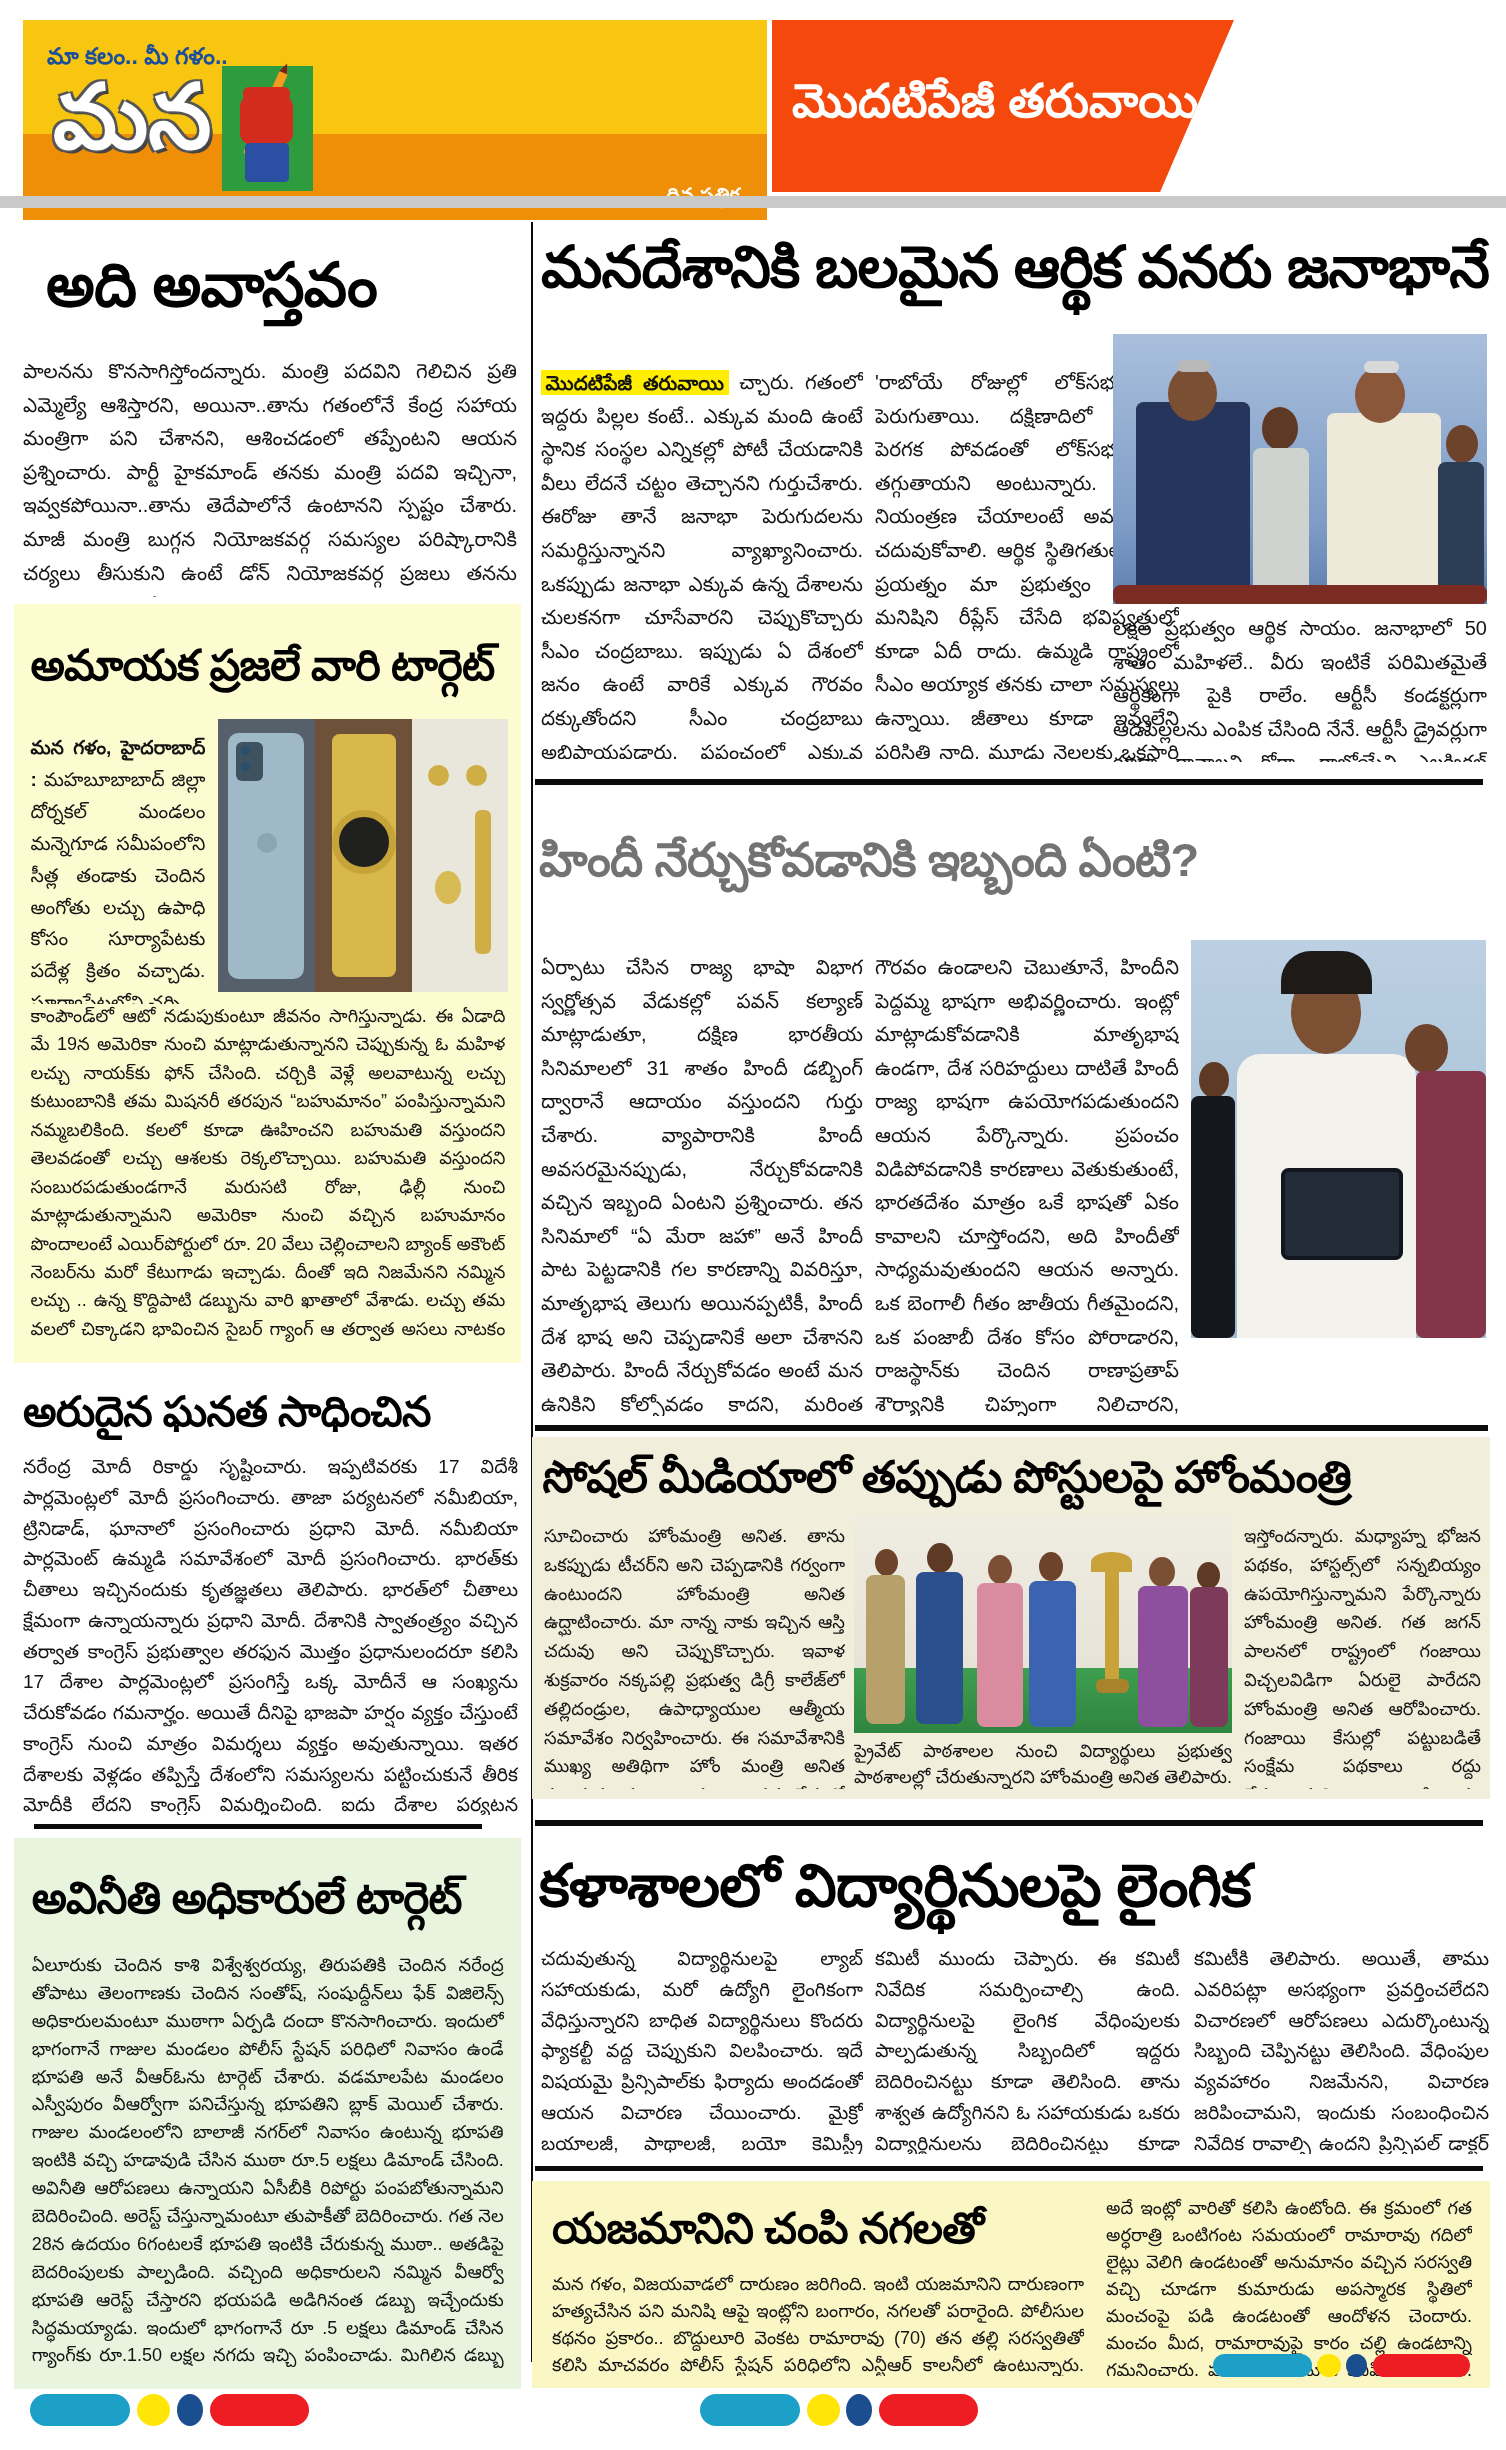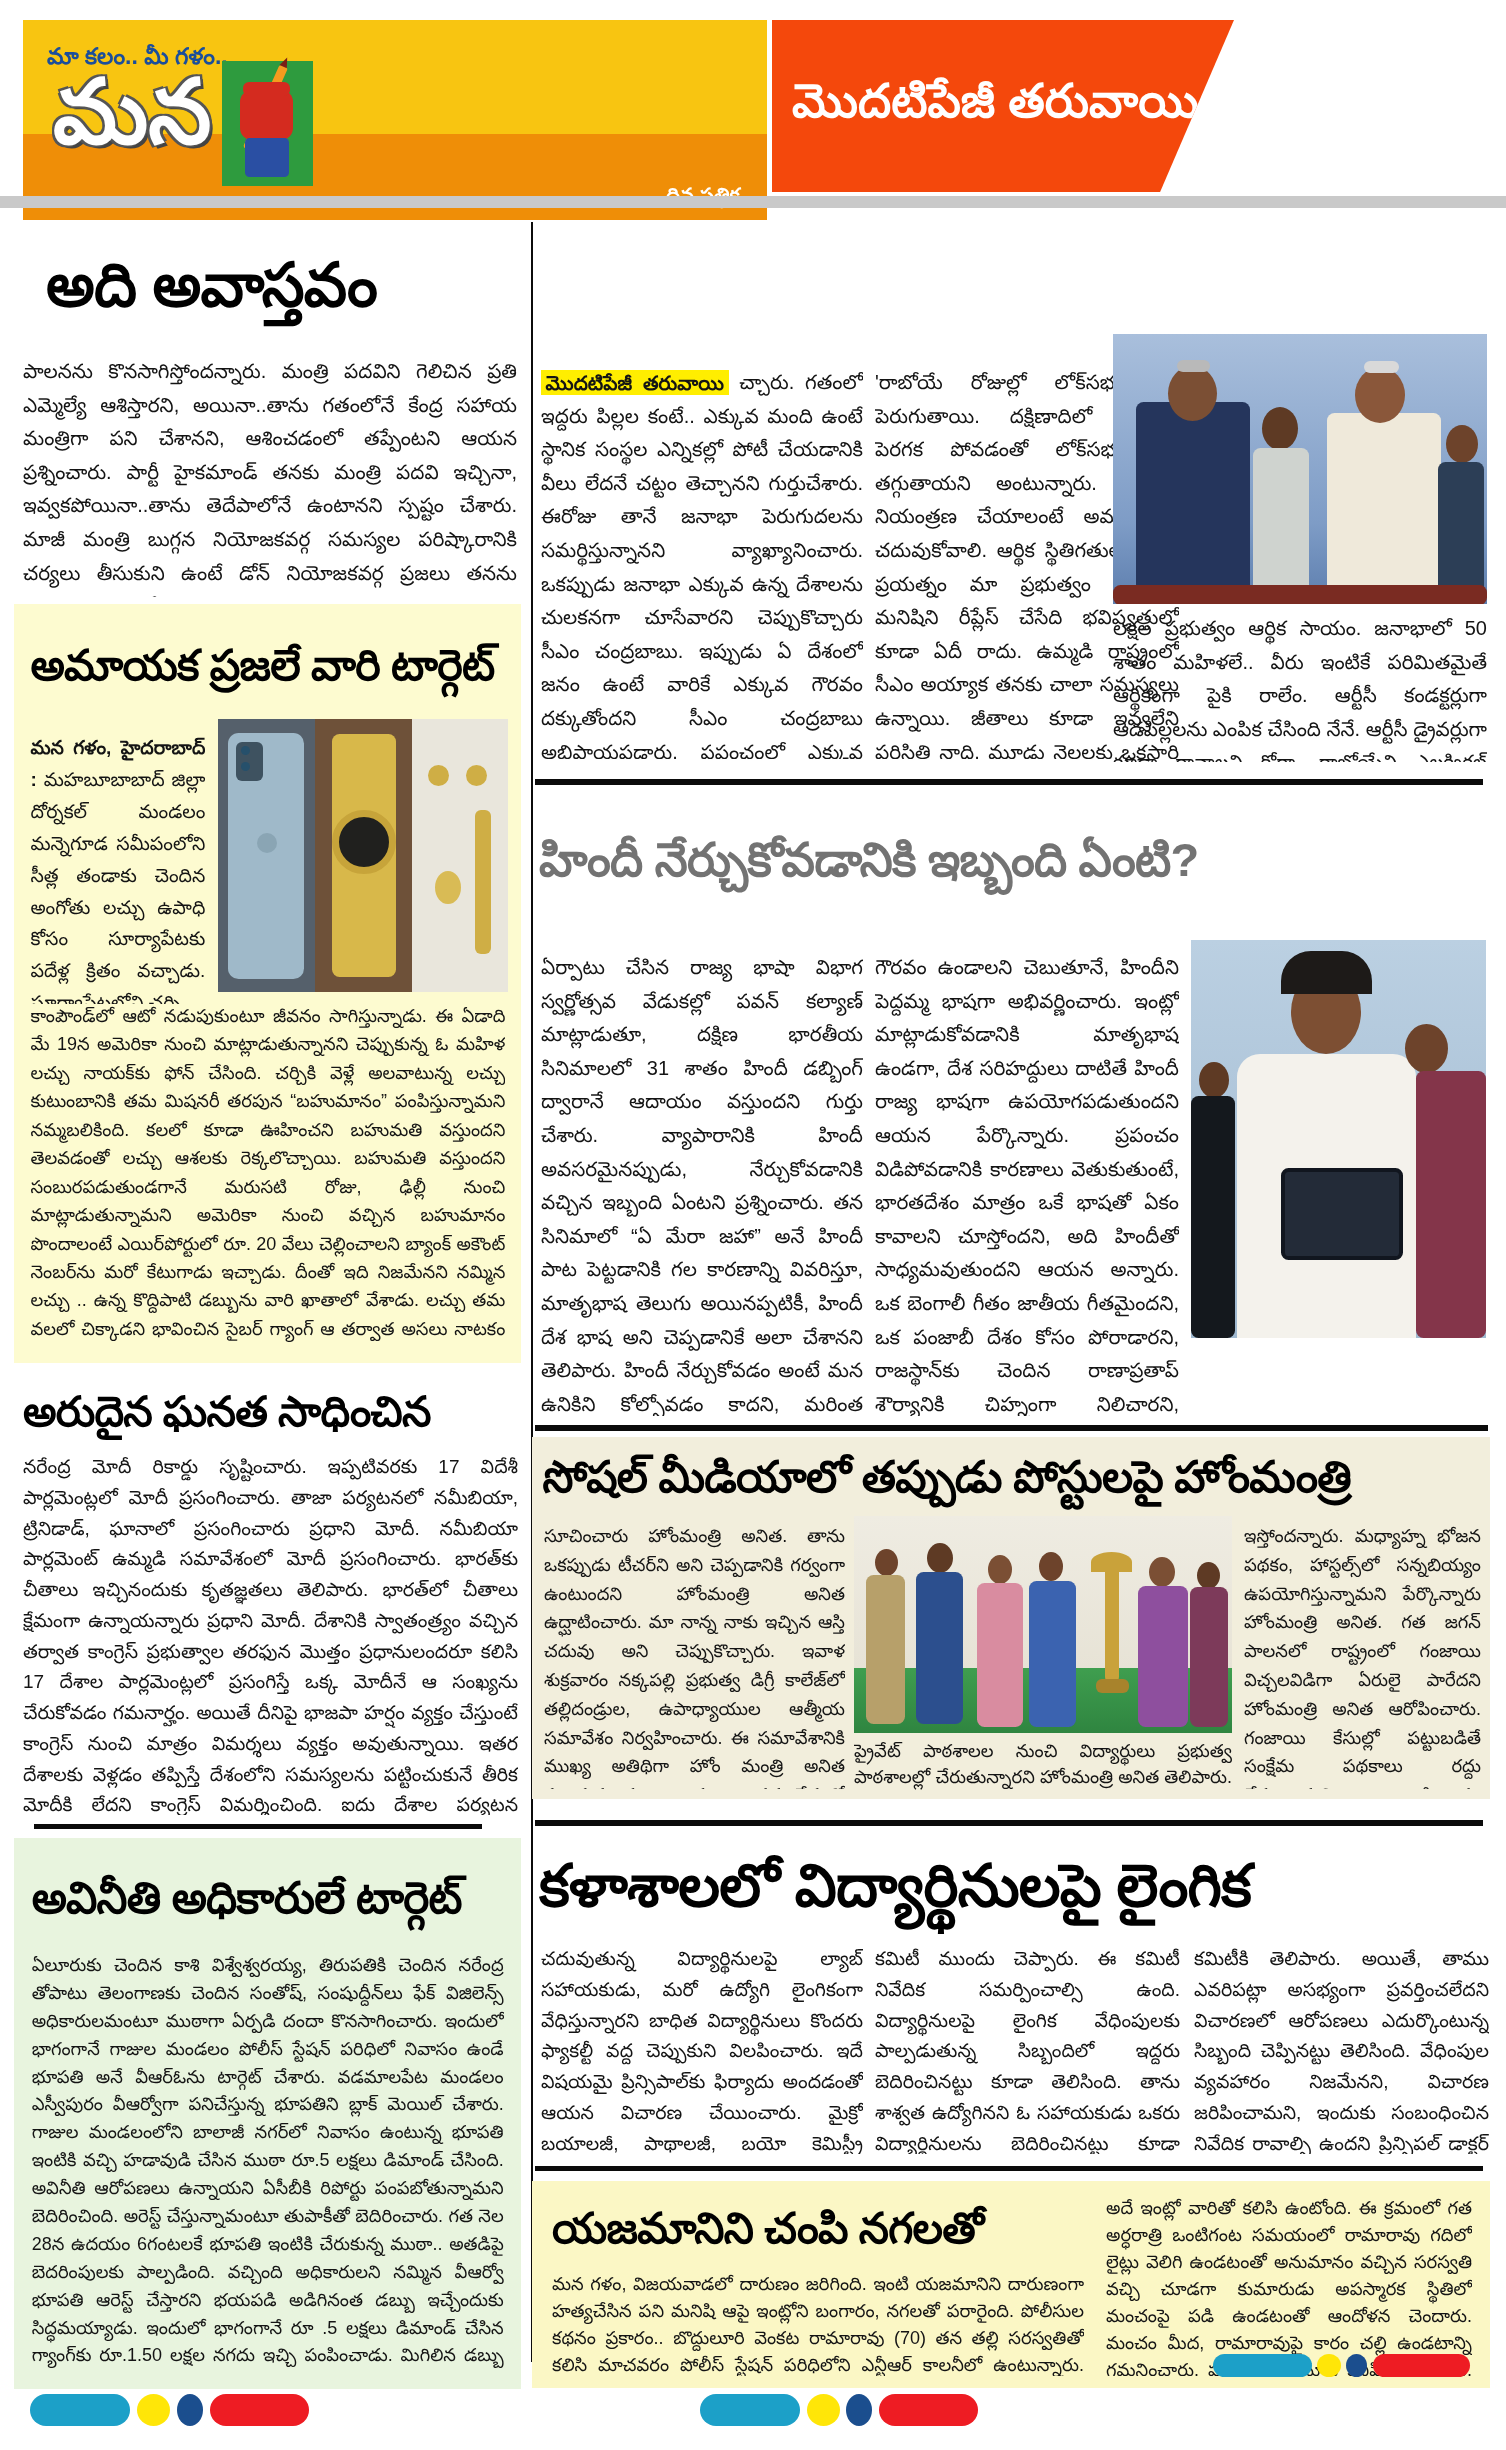--- a/index.html
+++ b/index.html
@@ -7,21 +7,21 @@
         font-family:"Liberation Sans", sans-serif;color:#111;}
   .abs{position:absolute;}
   .jtext{font-size:20px;line-height:1.68;text-align:justify;overflow:hidden;color:#141414;}
   .headline{font-weight:900;color:#000;letter-spacing:-0.8px;overflow:hidden;}
   .rule-h{background:#0b0b0b;}
   .rule-v{background:#0b0b0b;}
   
   .logo-box{left:23px;top:20px;width:744px;height:200px;
             background:linear-gradient(180deg,#F8C511 0%,#F8C511 57%,#EF8E07 57%,#EF8E07 100%);}
   .tagline{left:24px;top:23px;font-size:23px;font-weight:bold;color:#1B4E9B;}
-  .masthead-row{left:30px;top:46px;width:684px;height:114px;display:flex;align-items:center;}
+  .masthead-row{left:30px;top:46px;width:684px;height:114px;display:flex;}
   .masthead-word{font-size:90px;font-weight:900;color:#fff;
       text-shadow:-2.3px -2.3px 0 #555,2.3px -2.3px 0 #555,-2.3px 2.3px 0 #555,3px 3px 0 #444;}
   .fist-box{width:91px;height:125px;background:#2E9B3E;margin:0 10.6px;position:relative;flex:0 0 auto;}
   .fist{position:absolute;left:18px;top:29px;width:53px;height:50px;background:#D42B1F;border-radius:12px;}
   .fist:before{content:"";position:absolute;left:3px;top:-7.6px;width:47px;height:13.7px;background:#D42B1F;border-radius:6px;}
   .cuff{position:absolute;left:23px;top:77px;width:44px;height:39px;background:#2A4FA3;border-radius:4.6px;}
   .pencil{position:absolute;left:39px;top:1.5px;width:9px;height:91px;background:#F59B1E;transform:rotate(24deg);border-radius:3px;}
   .pencil:before{content:"";position:absolute;left:0;top:-9px;width:0;height:0;
      border-left:4.6px solid transparent;border-right:4.6px solid transparent;border-bottom:10.6px solid #7a1f17;}
   .daily-label{right:27px;bottom:7.6px;font-size:20px;font-weight:bold;color:#fff;}
@@ -108,20 +108,21 @@
   <div class="abs headline" style="left:23px;top:1381px;width:494px;height:62px;font-size:42px;line-height:61px;">అరుదైన ఘనత సాధించిన ప్రధాని</div>
   <div class="abs jtext" style="left:23px;top:1452px;width:495px;height:363px;font-size:19px;line-height:1.62;">నరేంద్ర మోదీ రికార్డు సృష్టించారు. ఇప్పటివరకు 17 విదేశీ పార్లమెంట్లలో మోదీ ప్రసంగించారు. తాజా పర్యటనలో నమీబియా, ట్రినిడాడ్, ఘానాలో ప్రసంగించారు ప్రధాని మోదీ. నమీబియా పార్లమెంట్ ఉమ్మడి సమావేశంలో మోదీ ప్రసంగించారు. భారత్‌కు చీతాలు ఇచ్చినందుకు కృతజ్ఞతలు తెలిపారు. భారత్‌లో చీతాలు క్షేమంగా ఉన్నాయన్నారు ప్రధాని మోదీ. దేశానికి స్వాతంత్ర్యం వచ్చిన తర్వాత కాంగ్రెస్ ప్రభుత్వాల తరఫున మొత్తం ప్రధానులందరూ కలిసి 17 దేశాల పార్లమెంట్లలో ప్రసంగిస్తే ఒక్క మోదీనే ఆ సంఖ్యను చేరుకోవడం గమనార్హం. అయితే దీనిపై భాజపా హర్షం వ్యక్తం చేస్తుంటే కాంగ్రెస్ నుంచి మాత్రం విమర్శలు వ్యక్తం అవుతున్నాయి. ఇతర దేశాలకు వెళ్లడం తప్పిస్తే దేశంలోని సమస్యలను పట్టించుకునే తీరిక మోదీకి లేదని కాంగ్రెస్ విమర్శించింది. ఐదు దేశాల పర్యటన సందర్భంగా ఘనా, ట్రినిడాడ్-టొబాగో, నమీబియా పార్లమెంట్లలో మోదీ ప్రసంగించడంతోపాటు పలు పురస్కారాలు అందుకున్నారు. దివంగత ప్రధాని మన్మోహన్ సింగ్ విదేశీ పార్లమెంట్లలో ఏడుసార్లు ప్రసంగించారు. ఇందిరాగాంధీ నాలుగుసార్లు, నెహ్రూ మూడుసార్లు, రాజీవ్ గాంధీ రెండుసార్లు, పీవీ నరసింహారావు ఒకసారి ప్రసంగించారు. మోదీ అమెరికా పార్లమెంటులో రెండుసార్లు మాట్లాడారు. విదేశీ పార్లమెంట్లలో ప్రసంగించడం ద్వారా మోదీ నాయకత్వానికి ప్రపంచస్థాయిలో గౌరవం దక్కుతోందని భాజపా ట్వీట్ చేసింది.</div>
 
   <div class="abs rule-h" style="left:34px;top:1824px;width:448px;height:5.3px;"></div>
 
   <div class="abs acb-box">
     <div class="abs headline" style="left:18px;top:26px;width:471px;height:70px;font-size:44px;line-height:67px;">అవినీతి అధికారులే టార్గెట్</div>
     <div class="abs jtext" style="left:18px;top:114px;width:472px;height:419px;font-size:18px;line-height:1.55;">ఏలూరుకు చెందిన కాశి విశ్వేశ్వరయ్య, తిరుపతికి చెందిన నరేంద్ర తోపాటు తెలంగాణకు చెందిన సంతోష్, సంషుద్దీన్‌లు ఫేక్ విజిలెన్స్ అధికారులమంటూ ముఠాగా ఏర్పడి దందా కొనసాగించారు. ఇందులో భాగంగానే గాజుల మండలం పోలీస్ స్టేషన్ పరిధిలో నివాసం ఉండే భూపతి అనే వీఆర్ఓను టార్గెట్ చేశారు. వడమాలపేట మండలం ఎస్వీపురం వీఆర్వోగా పనిచేస్తున్న భూపతిని బ్లాక్ మెయిల్ చేశారు. గాజుల మండలంలోని బాలాజీ నగర్‌లో నివాసం ఉంటున్న భూపతి ఇంటికి వచ్చి హడావుడి చేసిన ముఠా రూ.5 లక్షలు డిమాండ్ చేసింది. అవినీతి ఆరోపణలు ఉన్నాయని ఏసీబీకి రిపోర్టు పంపబోతున్నామని బెదిరించింది. అరెస్ట్ చేస్తున్నామంటూ తుపాకీతో బెదిరించారు. గత నెల 28న ఉదయం 6గంటలకే భూపతి ఇంటికి చేరుకున్న ముఠా.. అతడిపై బెదరింపులకు పాల్పడింది. వచ్చింది అధికారులని నమ్మిన వీఆర్వో భూపతి ఆరెస్ట్ చేస్తారని భయపడి అడిగినంత డబ్బు ఇచ్చేందుకు సిద్ధమయ్యాడు. ఇందులో భాగంగానే రూ .5 లక్షలు డిమాండ్ చేసిన గ్యాంగ్‌కు రూ.1.50 లక్షల నగదు ఇచ్చి పంపించాడు. మిగిలిన డబ్బు ఇచ్చేందుకు కొంత సమయం కావాలని కోరాడు. ఆ తర్వాత డబ్బు కోసం ముఠా సభ్యులు పదేపదే ఫోన్లు చేయడంతో భూపతికి అనుమానం వచ్చింది. ఈ మేరకు ఈ నెల 5న గాజులమండ్యం పోలీసులను ఆశ్రయించాడు. భూపతి ఫిర్యాదుతో రంగంలోకి దిగిన పోలీసులు ముఠాపై కన్నేశారు. కదలికలను కనిపెట్టారు. అసలు అధికారులు కాదని ఫేక్ టీంగా గుర్తించి.. తూకివాకం వద్ద నలుగురిని అదుపులోకి తీసుకున్నారు. వారి వద్ద నుంచి రూ 1.26 లక్షల నగదు, 5 సెల్ ఫోన్లు స్వాధీనం చేసుకున్నారు.</div>
   </div>
 
+  <div class="abs headline" style="left:541px;top:225px;width:951px;height:125px;font-size:58px;line-height:84px;">మనదేశానికి బలమైన ఆర్థిక వనరు జనాభానే</div>
 
   <div class="abs jtext" style="left:541px;top:366px;width:322px;height:393px;font-size:20px;">
     <span class="tag-highlight">మొదటిపేజీ తరువాయి</span>
     <span>చ్చారు. గతంలో ఇద్దరు పిల్లల కంటే.. ఎక్కువ మంది ఉంటే స్థానిక సంస్థల ఎన్నికల్లో పోటీ చేయడానికి వీలు లేదనే చట్టం తెచ్చానని గుర్తుచేశారు. ఈరోజు తానే జనాభా పెరుగుదలను సమర్థిస్తున్నానని వ్యాఖ్యానించారు. ఒకప్పుడు జనాభా ఎక్కువ ఉన్న దేశాలను చులకనగా చూసేవారని చెప్పుకొచ్చారు సీఎం చంద్రబాబు. ఇప్పుడు ఏ దేశంలో జనం ఉంటే వారికే ఎక్కువ గౌరవం దక్కుతోందని సీఎం చంద్రబాబు అభిప్రాయపడ్డారు. ప్రపంచంలో ఎక్కువ జనాభా ఉన్న</span>
   </div>
   <div class="abs jtext" style="left:875px;top:366px;width:304px;height:393px;font-size:20px;">'రాబోయే రోజుల్లో లోక్‌సభ సీట్లు పెరుగుతాయి. దక్షిణాదిలో జనాభా పెరగక పోవడంతో లోక్‌సభ సీట్లు తగ్గుతాయని అంటున్నారు. జనాభా నియంత్రణ చేయాలంటే అమ్మాయిలు చదువుకోవాలి. ఆర్థిక స్థితిగతులు పెంచే ప్రయత్నం మా ప్రభుత్వం చేస్తోంది. మనిషిని రీప్లేస్ చేసేది భవిష్యత్తులో కూడా ఏదీ రాదు. ఉమ్మడి రాష్ట్రంలో సీఎం అయ్యాక తనకు చాలా సమస్యలు ఉన్నాయి. జీతాలు కూడా ఇవ్వలేని పరిస్థితి నాది. మూడు నెలలకు ఒకసారి జీతాలు ఇచ్చేవాళ్లం. అప్పట్లో పీపీపీ మోడల్‌లో ఎన్నో ఏర్పాటు చేశాం. 17శాతం హైదరాబాద్ ఆదాయానికి ఎయిర్‌పోర్టు కారణం. అప్పట్లో వరుసగా నాకు అవకాశం ఇచ్చారు. అందుకే హైదరాబాద్ అభివృద్ధి చేయగలిగాం. ఏపీలో రెండోసారి జగన్ అధికారంలోకి వచ్చి.. ఉంటే ఎలా ఉండేదో ఆలోచించండి. ఎక్కువ మంది పిల్లలు ఉన్న దేశాల్లో ప్రోత్సాహకాలు. ఫ్రాన్స్‌లో చైల్డ్ అలవెన్స్ కింద ప్రత్యేక ప్యాకేజీలు. హంగేరీలో పెద్ద కుటుంబాలకు కార్ల బహుమతులు. చైనాలో ఇద్దరు పిల్లలు ఉంటే రూ.12</div>
 
   <div class="abs photo ph-pop" style="left:1113px;top:334px;width:374px;height:270px;">
     <div class="blob" style="left:23px;top:68px;width:114px;height:205px;background:#25355c;"></div>
     <div class="head" style="left:55px;top:32px;width:49px;height:55px;background:#7b4f34;"></div>

